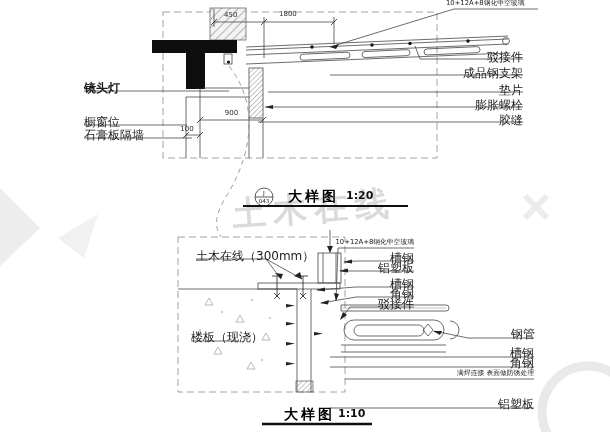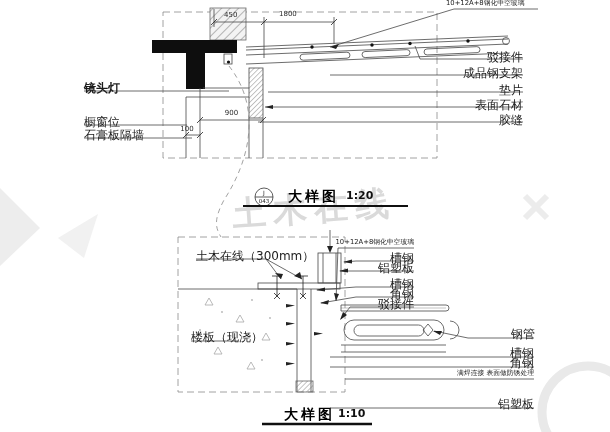--- a/index.html
+++ b/index.html
@@ -212,21 +212,21 @@
 
       <line x1="262" y1="424" x2="372" y2="424" stroke="#101010" stroke-width="2.4"></line>
     </g>
   </svg>
 
   <div class="lbl small" style="left:446px;top:0px;width:92px;">10+12A+8钢化中空玻璃</div>
 
   <div class="lbl r" style="left:440px;top:51px;width:83px;">驳接件</div>
   <div class="lbl r" style="left:440px;top:67px;width:83px;">成品钢支架</div>
   <div class="lbl r" style="left:440px;top:84px;width:83px;">垫片</div>
-  <div class="lbl r" style="left:440px;top:99px;width:83px;">表面石材</div>
+  <div class="lbl r" style="left:440px;top:99px;width:83px;">膨胀螺栓</div>
   <div class="lbl r" style="left:440px;top:114px;width:83px;">胶缝</div>
 
   <div class="lbl" style="left:84px;top:82px;font-weight:bold;">镜头灯</div>
   <div class="lbl" style="left:84px;top:116px;">橱窗位</div>
   <div class="lbl" style="left:84px;top:129px;">石膏板隔墙</div>
 
   <div class="lbl dim" style="left:224px;top:12px;width:40px;">450</div>
   <div class="lbl dim" style="left:279px;top:11px;width:40px;text-align:left;">1800</div>
   <div class="lbl dim" style="left:204px;top:110px;width:55px;text-align:center;">900</div>
   <div class="lbl dim" style="left:174px;top:126px;width:26px;text-align:center;">100</div>

